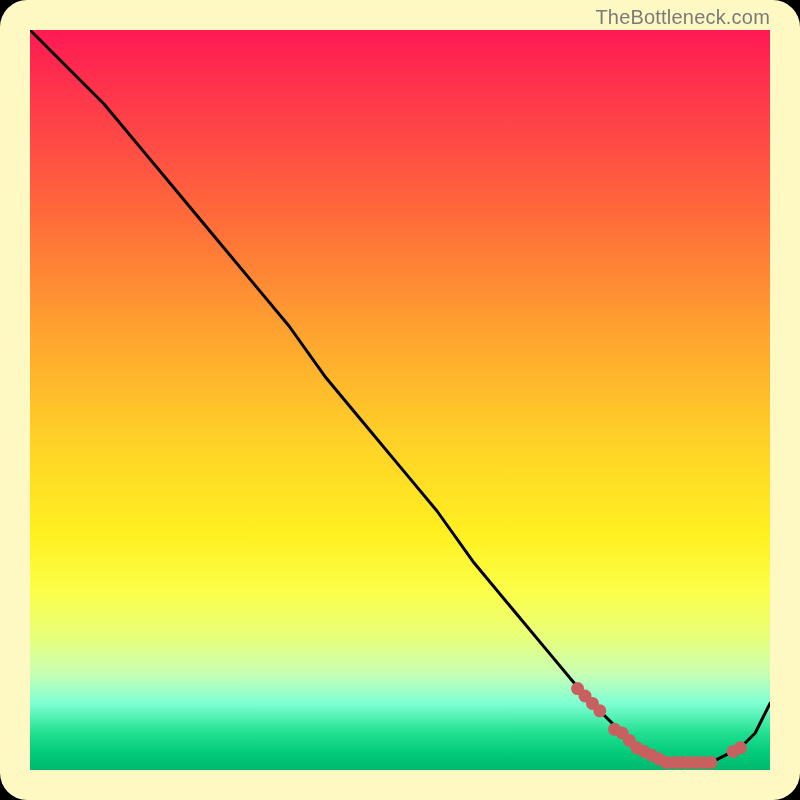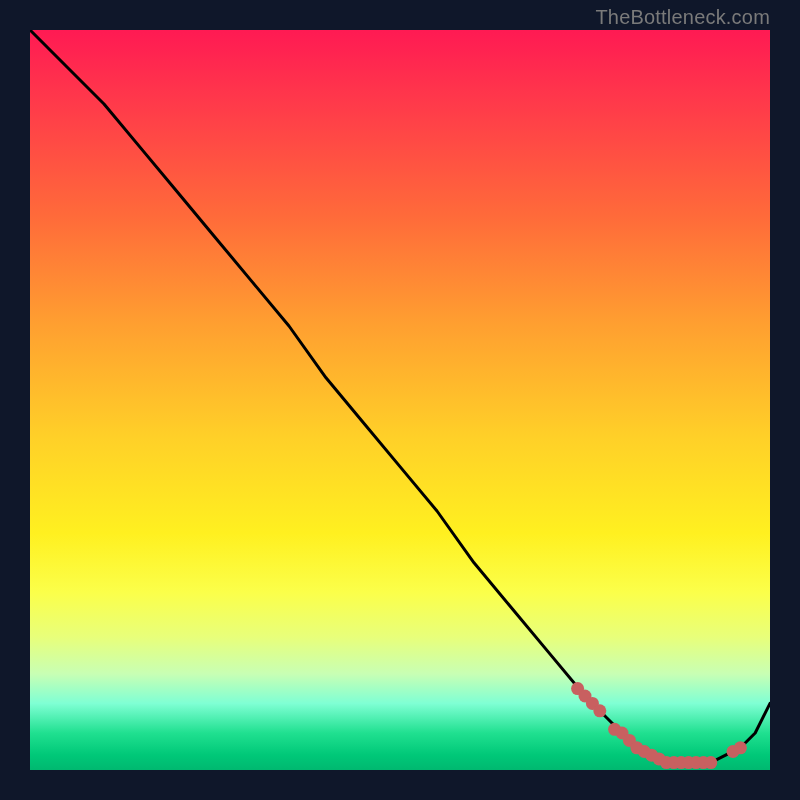--- a/index.html
+++ b/index.html
@@ -8,21 +8,22 @@
     width: 800px;
     height: 800px;
     background: #000;
     overflow: hidden;
     font-family: Arial, Helvetica, sans-serif;
   }
   .frame {
     position: relative;
     width: 800px;
     height: 800px;
-    background: #0f172a;
+    background: #fef9c3;
+    border-radius: 27px;
   }
   .plot-area {
     position: absolute;
     left: 30px;
     top: 30px;
     width: 740px;
     height: 740px;
     
     background: linear-gradient(
       to bottom,

